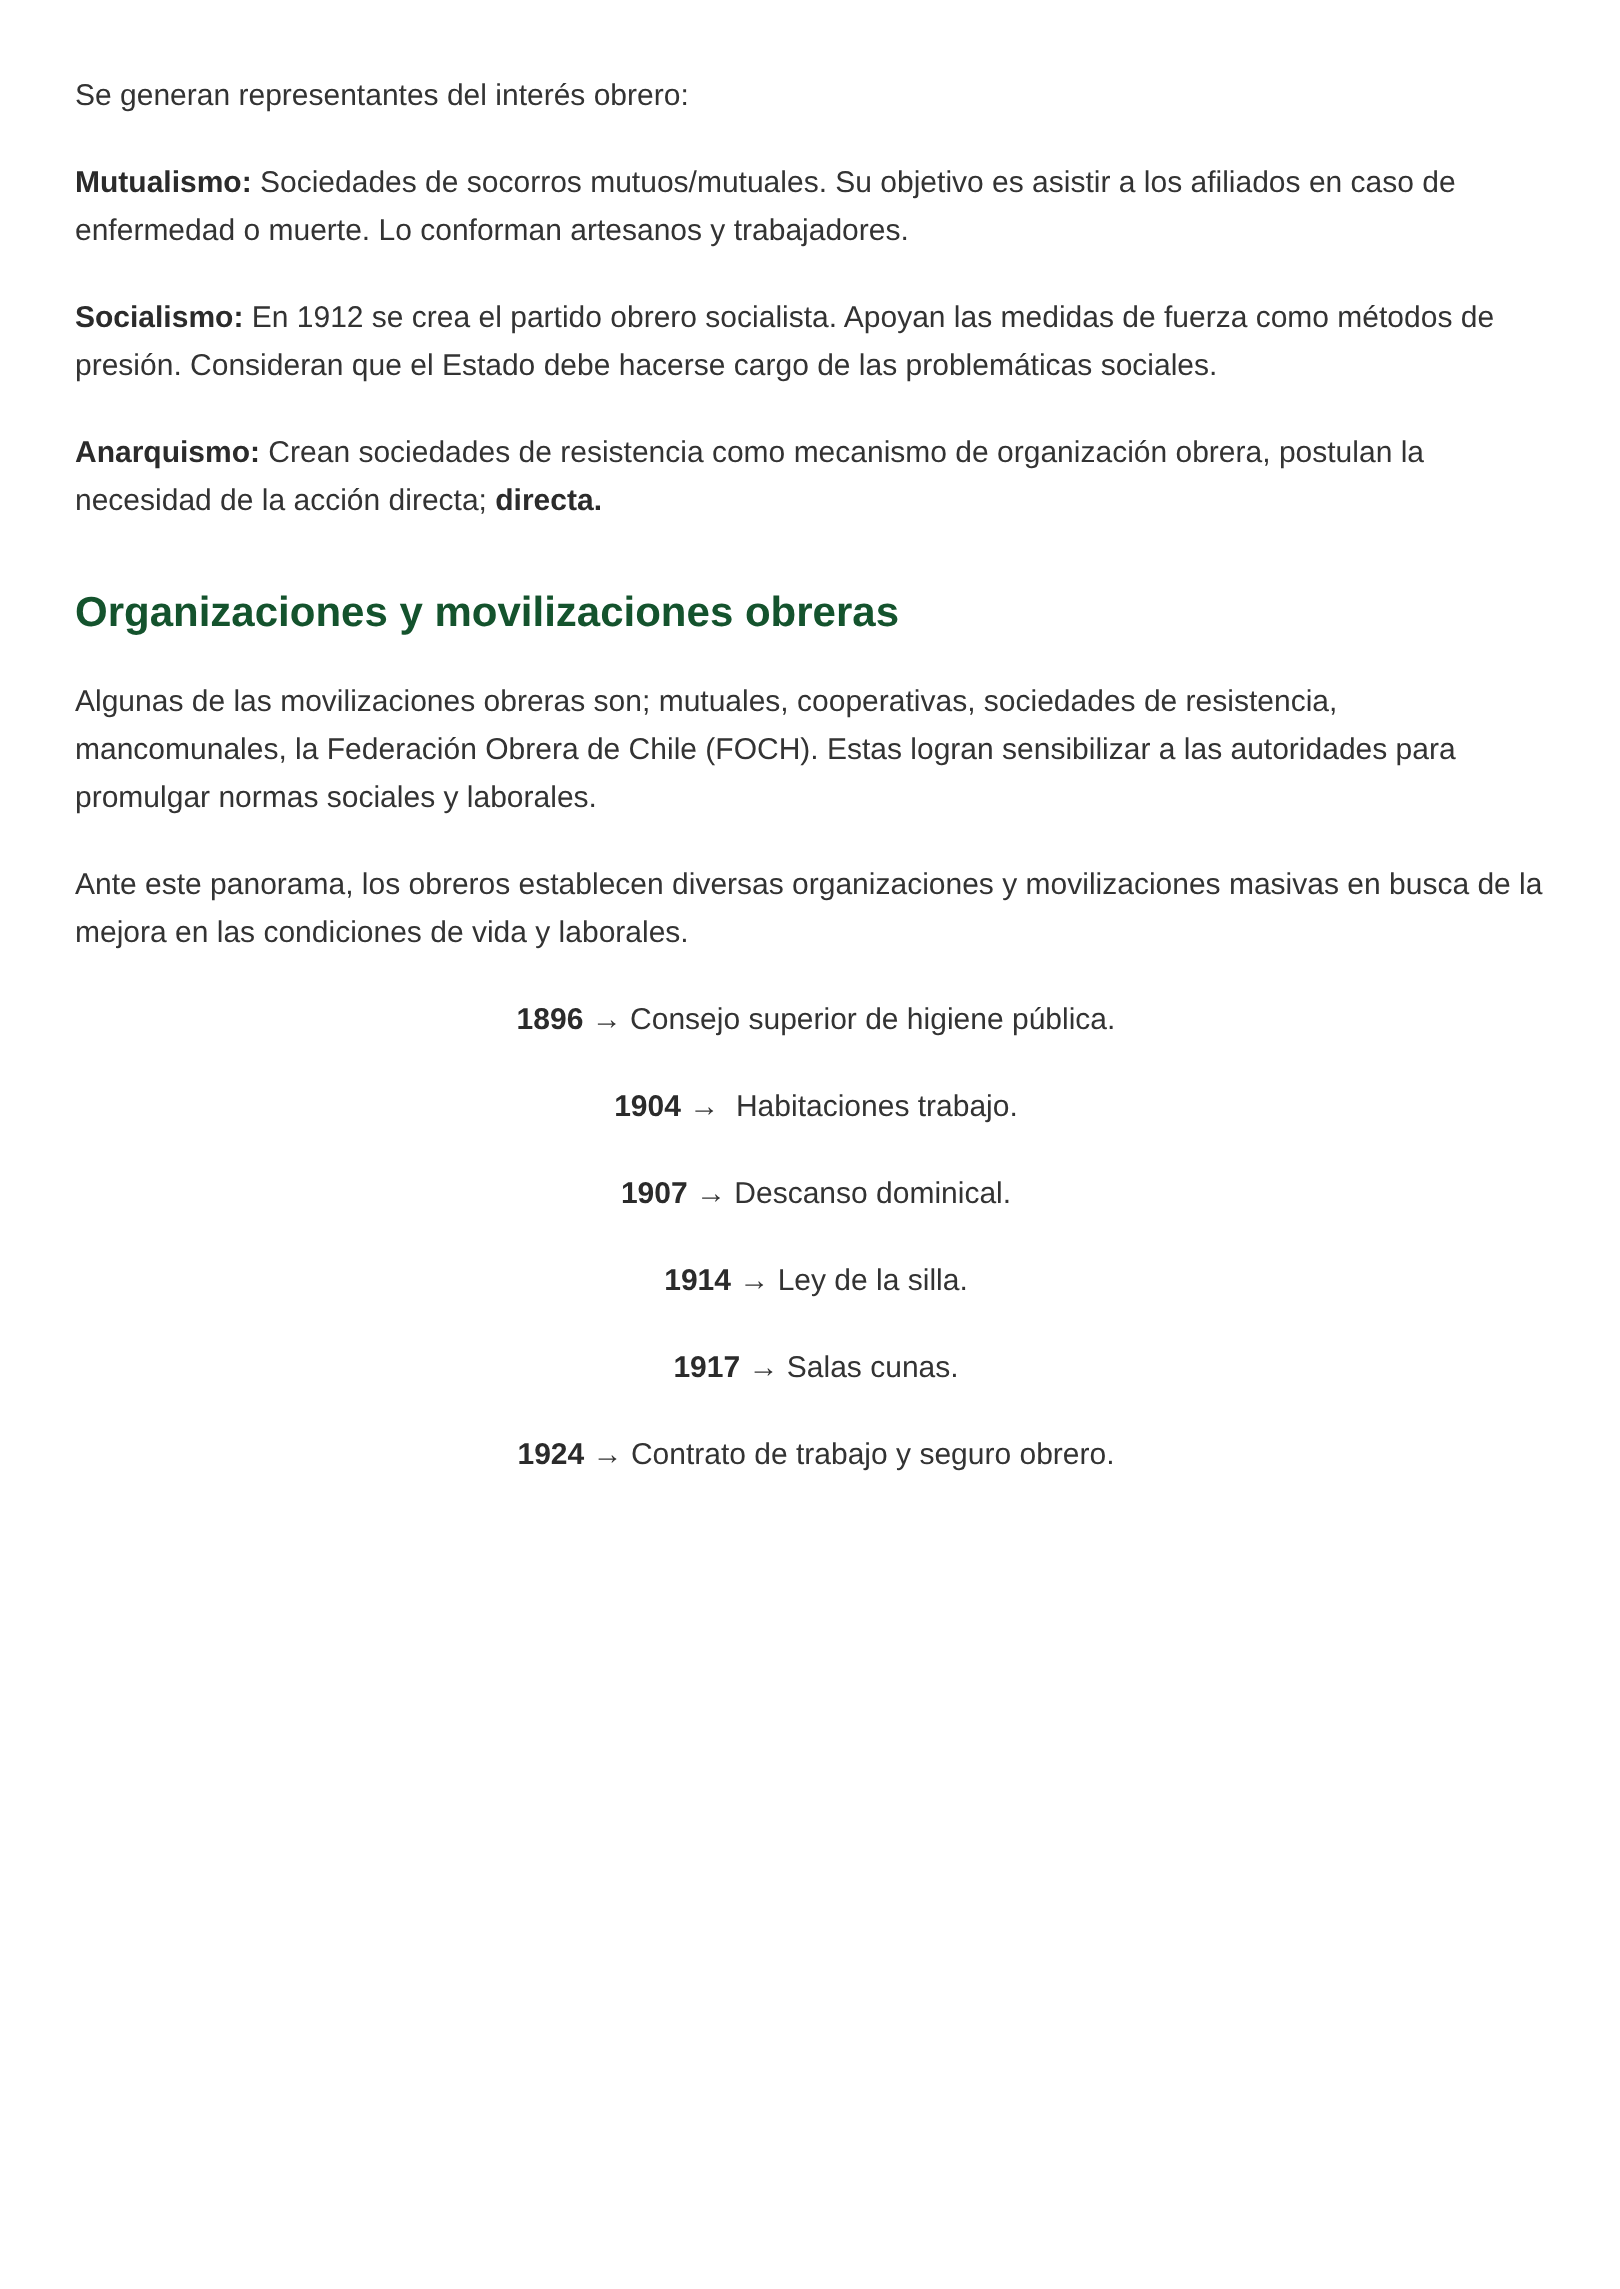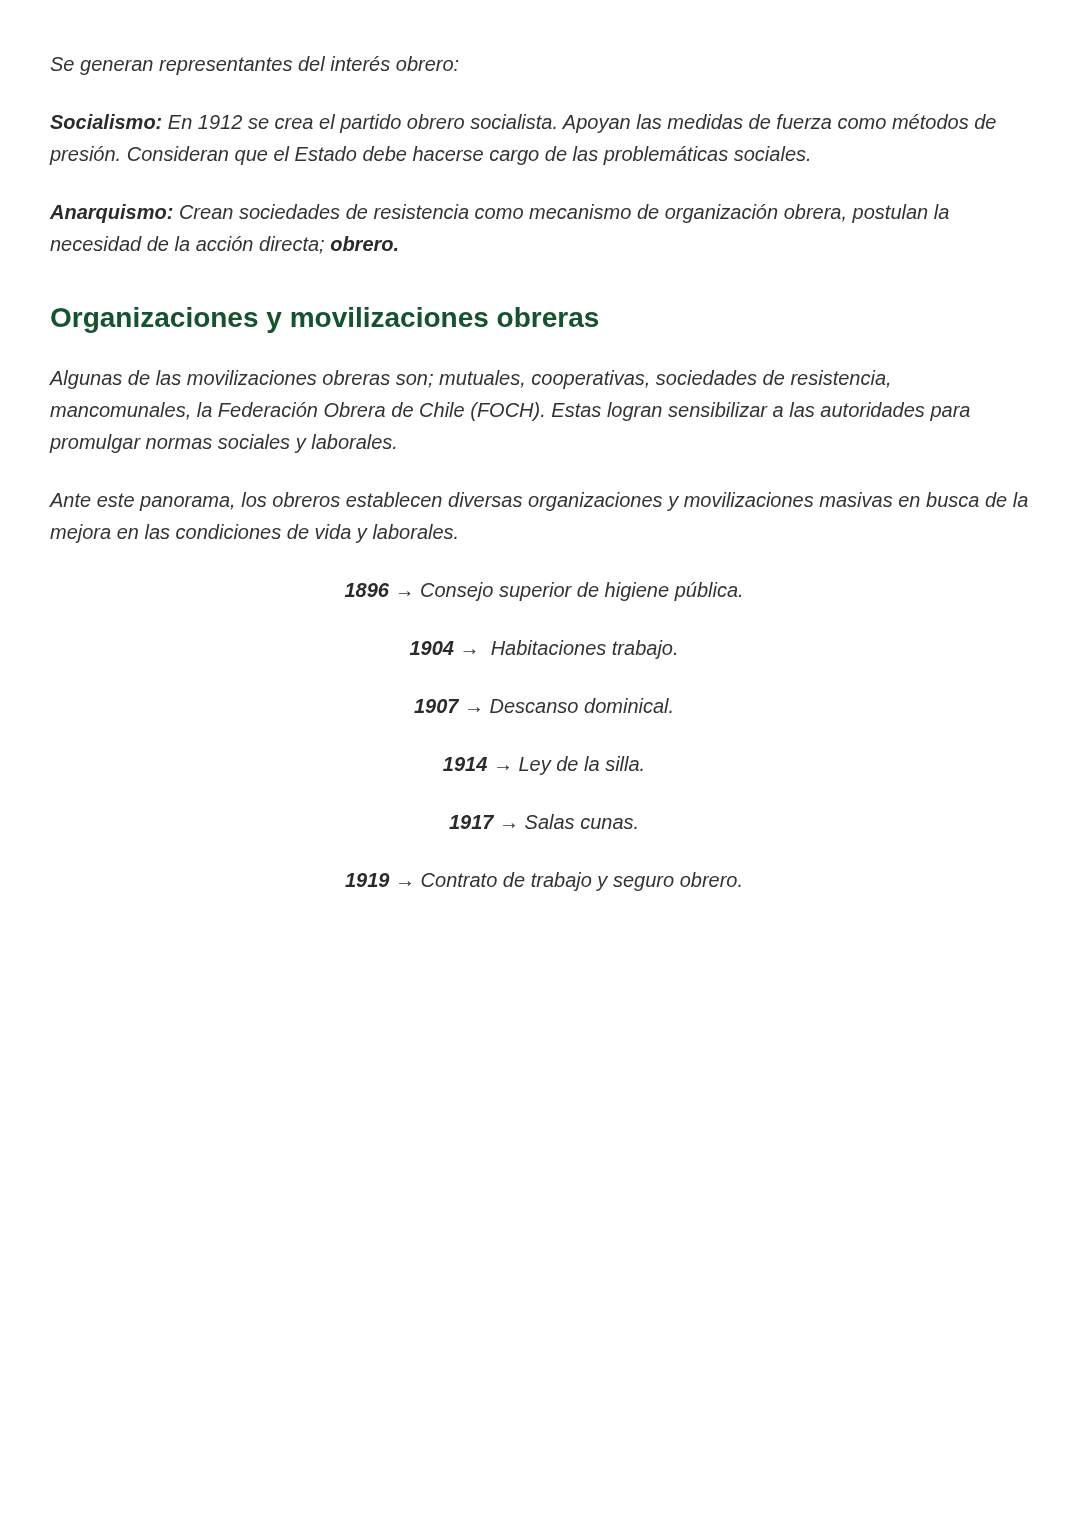--- a/index.html
+++ b/index.html
@@ -14,21 +14,20 @@
     font-family: "Liberation Sans", "DejaVu Sans", sans-serif;
     color: #333333;
   }
   .page {
     padding: 48px 42px 60px 50px;
   }
   p {
     margin: 26px 0;
     font-size: 20px;
     line-height: 1.6;
-    font-style: italic;
   }
   p:first-child { margin-top: 0; }
   strong { font-weight: bold; color: #2b2b2b; }
   h2 {
     margin: 40px 0 24px 0;
     font-size: 28px;
     line-height: 1.3;
     font-weight: bold;
     color: #14532d;
   }
@@ -36,37 +35,38 @@
   .timeline-item .arrow { font-weight: normal; }
   .timeline-item .event { white-space: pre-wrap; }
 </style>
 </head>
 <body>
 
 <div class="page">
 
   <p>Se generan representantes del interés obrero:</p>
 
+  <p><strong>Mutualismo:</strong><span> Sociedades de socorros mutuos/mutuales. Su objetivo es asistir a los afiliados en caso de enfermedad o muerte. Lo conforman artesanos y trabajadores.</span></p>
 
   <p><strong>Socialismo:</strong><span> En 1912 se crea el partido obrero socialista. Apoyan las medidas de fuerza como métodos de presión. Consideran que el Estado debe hacerse cargo de las problemáticas sociales.</span></p>
 
-  <p><strong>Anarquismo:</strong><span> Crean sociedades de resistencia como mecanismo de organización obrera, postulan la necesidad de la acción directa; </span><strong>obrero.</strong></p>
+  <p><strong>Anarquismo:</strong><span> Crean sociedades de resistencia como mecanismo de organización obrera, postulan la necesidad de la acción directa; </span><strong>directa.</strong></p>
 
   <h2>Organizaciones y movilizaciones obreras</h2>
 
   <p>Algunas de las movilizaciones obreras son; mutuales, cooperativas, sociedades de resistencia, mancomunales, la Federación Obrera de Chile (FOCH). Estas logran sensibilizar a las autoridades para promulgar normas sociales y laborales.</p>
 
   <p>Ante este panorama, los obreros establecen diversas organizaciones y movilizaciones masivas en busca de la mejora en las condiciones de vida y laborales.</p>
 
   <p class="timeline-item"><strong class="year">1896</strong> <span class="arrow">→</span> <span class="event">Consejo superior de higiene pública.</span></p>
 
   <p class="timeline-item"><strong class="year">1904</strong> <span class="arrow">→</span> <span class="event"> Habitaciones trabajo.</span></p>
 
   <p class="timeline-item"><strong class="year">1907</strong> <span class="arrow">→</span> <span class="event">Descanso dominical.</span></p>
 
   <p class="timeline-item"><strong class="year">1914</strong> <span class="arrow">→</span> <span class="event">Ley de la silla.</span></p>
 
   <p class="timeline-item"><strong class="year">1917</strong> <span class="arrow">→</span> <span class="event">Salas cunas.</span></p>
 
-  <p class="timeline-item"><strong class="year">1919</strong> <span class="arrow">→</span> <span class="event">Contrato de trabajo y seguro obrero.</span></p>
+  <p class="timeline-item"><strong class="year">1924</strong> <span class="arrow">→</span> <span class="event">Contrato de trabajo y seguro obrero.</span></p>
 
 
 </div>
 
 </body></html>

